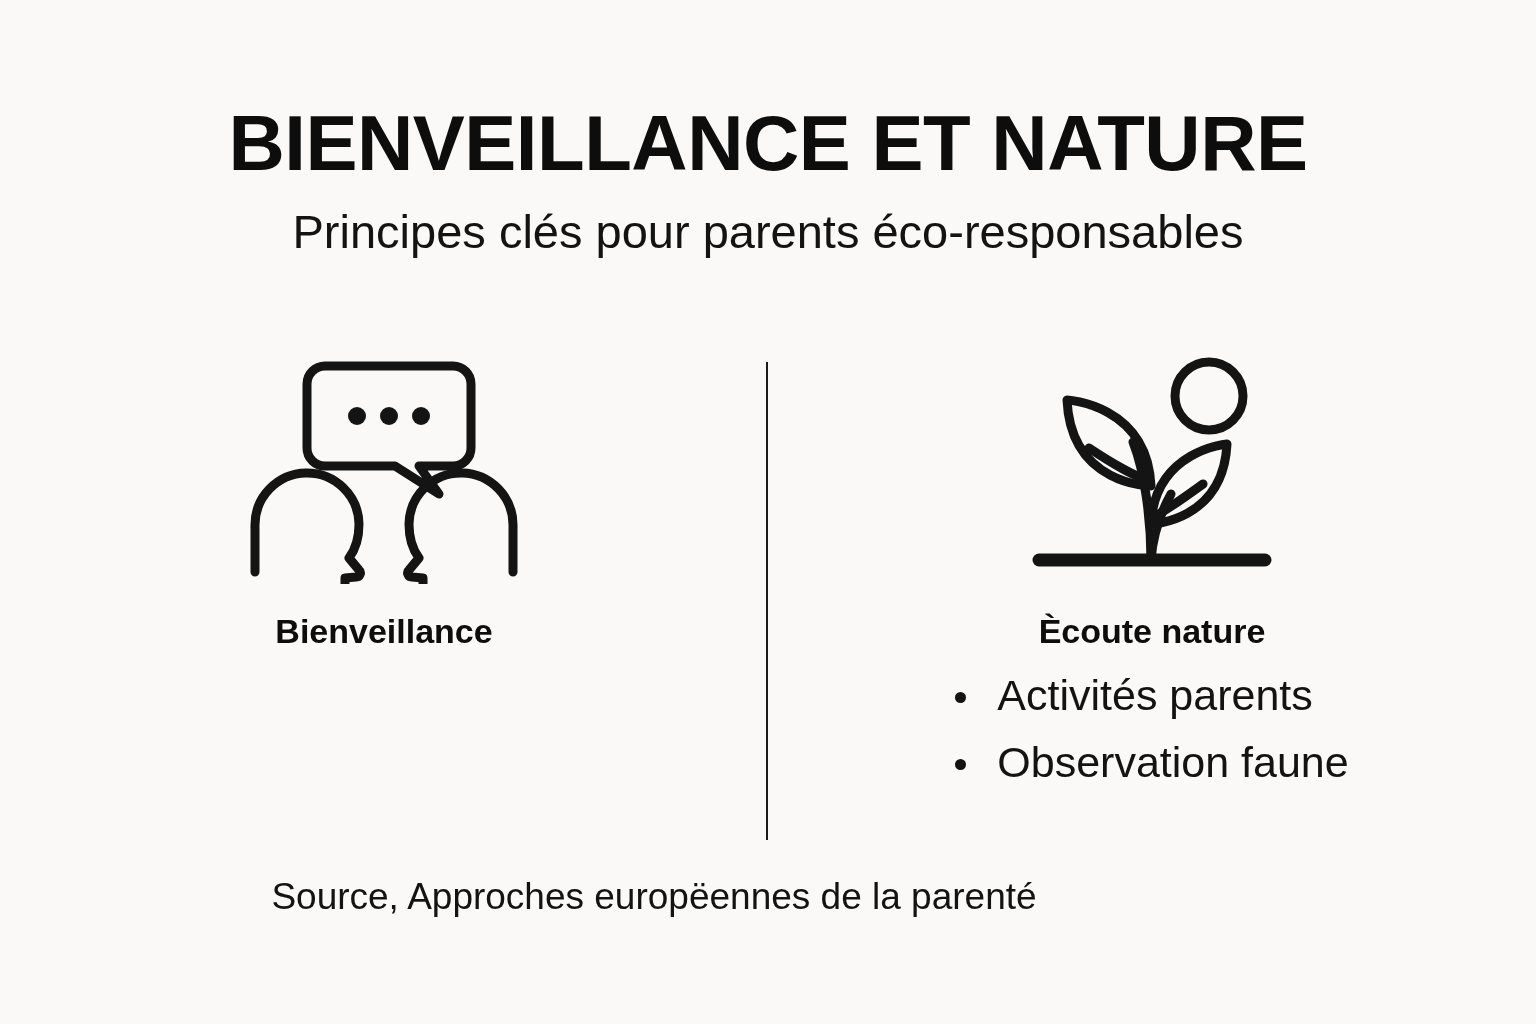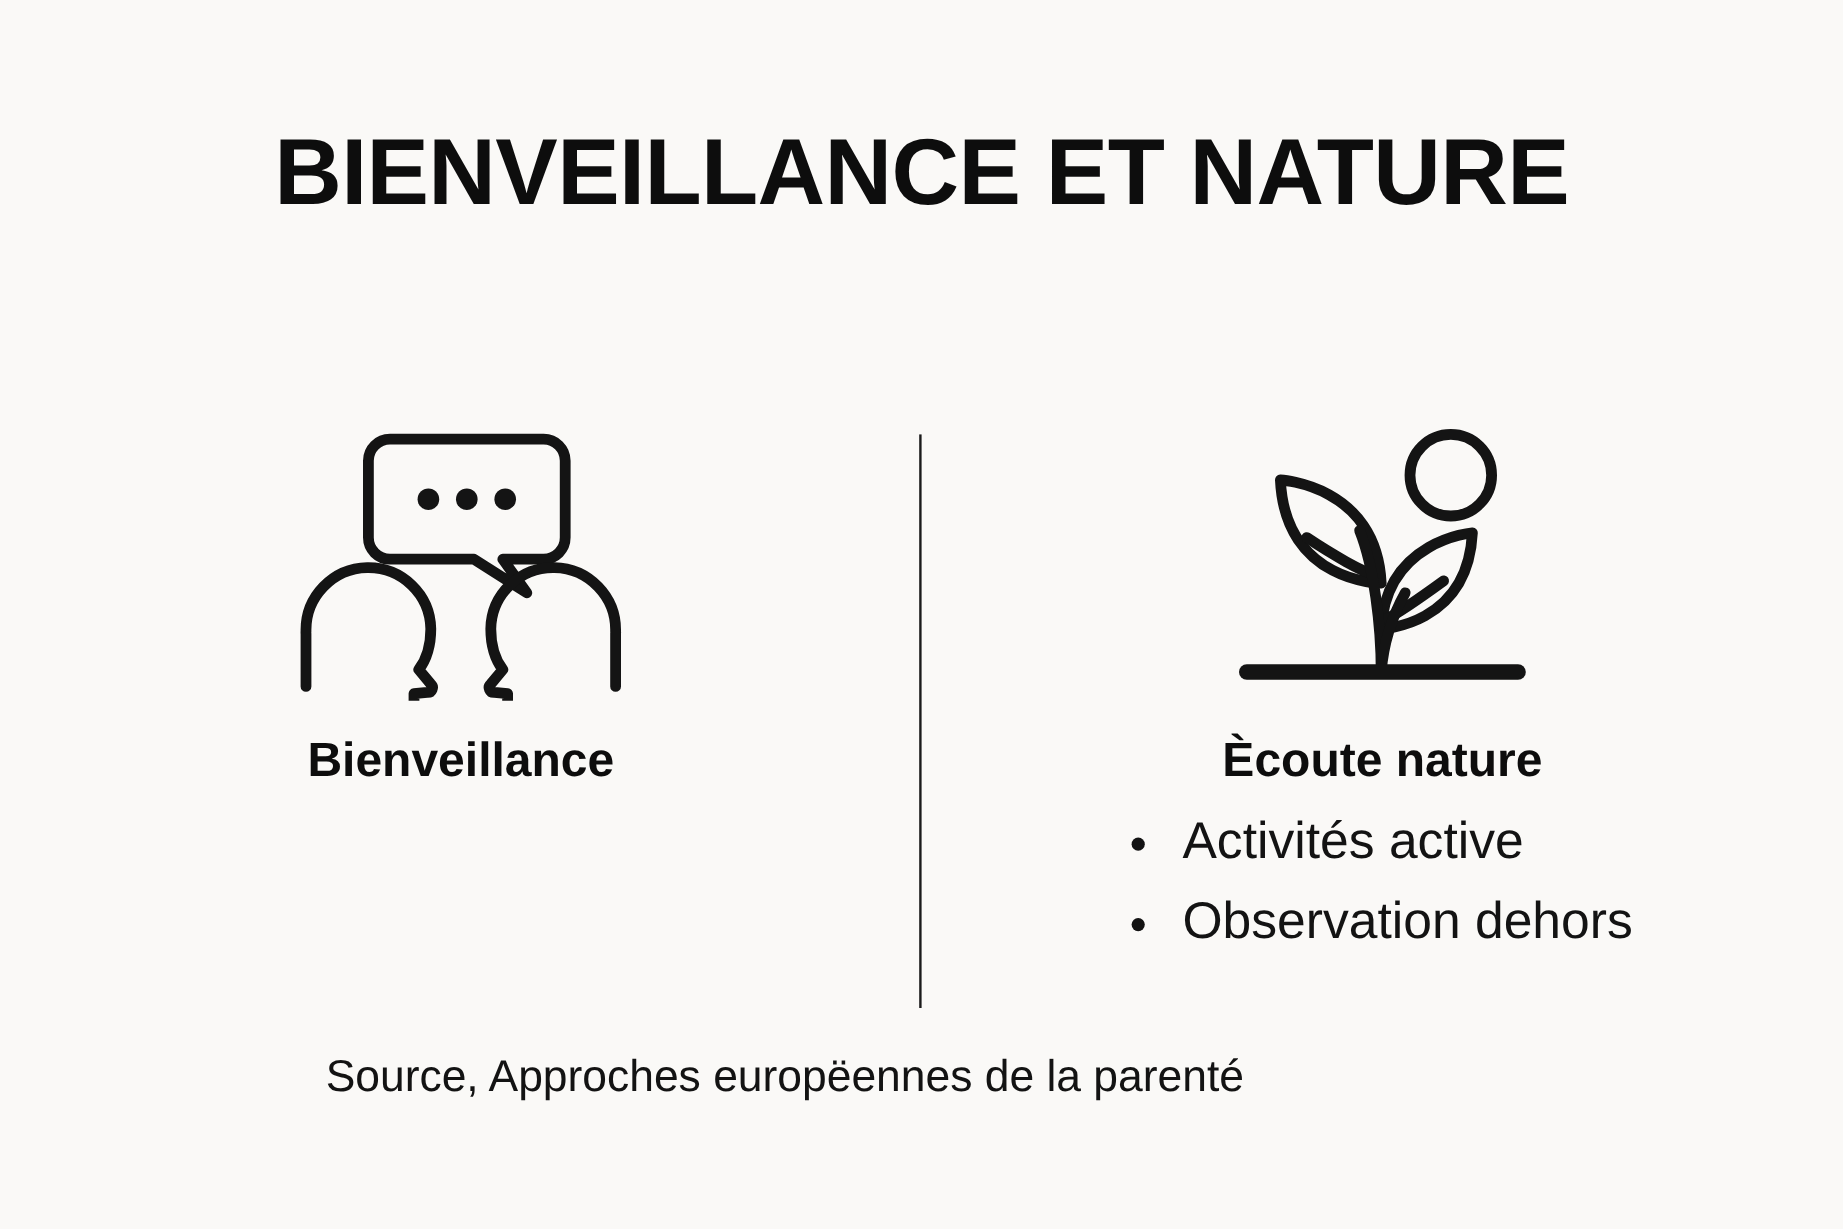--- a/index.html
+++ b/index.html
@@ -70,21 +70,21 @@
   }
 
   .icon-wrap {
     height: 232px;
     display: flex;
     align-items: center;
     justify-content: center;
   }
 
   .col-title {
-    font-size: 40px;
+    font-size: 34px;
     font-weight: 700;
     line-height: 1.0;
     margin: 0;
     color: #0d0d0d;
     white-space: nowrap;
   }
   .col-left .col-title { padding-top: 30px; }
   .col-right .col-title { padding-top: 30px; }
 
   .bullets {
@@ -142,20 +142,21 @@
 
   svg { display: block; }
 </style>
 </head>
 <body>
 
 <div class="poster">
 
   <div class="header">
     <h1 class="title">BIENVEILLANCE ET NATURE</h1>
+    <p class="subtitle">Principes clés pour parents éco-responsables</p>
   </div>
 
   <div class="divider"></div>
 
   <div class="columns">
 
     <div class="col col-left">
       <div class="icon-wrap">
         <svg width="290" height="232" viewBox="0 0 290 232" fill="none" stroke="#141414" stroke-width="9" stroke-linecap="round" stroke-linejoin="round">
 
@@ -192,25 +193,25 @@
           <path d="M124 208 C124 170 118 120 106 90"></path>
           <path d="M124 208 C126 182 134 160 144 142"></path>
 
           <path d="M12 208 H238" stroke-width="13"></path>
         </svg>
       </div>
       <h2 class="col-title">Ècoute nature</h2>
       <ul class="bullets">
         <li>
           <span class="dot"></span>
-          <span>Activités active</span>
+          <span>Activités parents</span>
         </li>
         <li>
           <span class="dot"></span>
-          <span>Observation dehors</span>
+          <span>Observation faune</span>
         </li>
       </ul>
     </div>
 
   </div>
 
   <div class="footer">
     <p class="source">Source, Approches europëennes de la parenté</p>
   </div>
 

